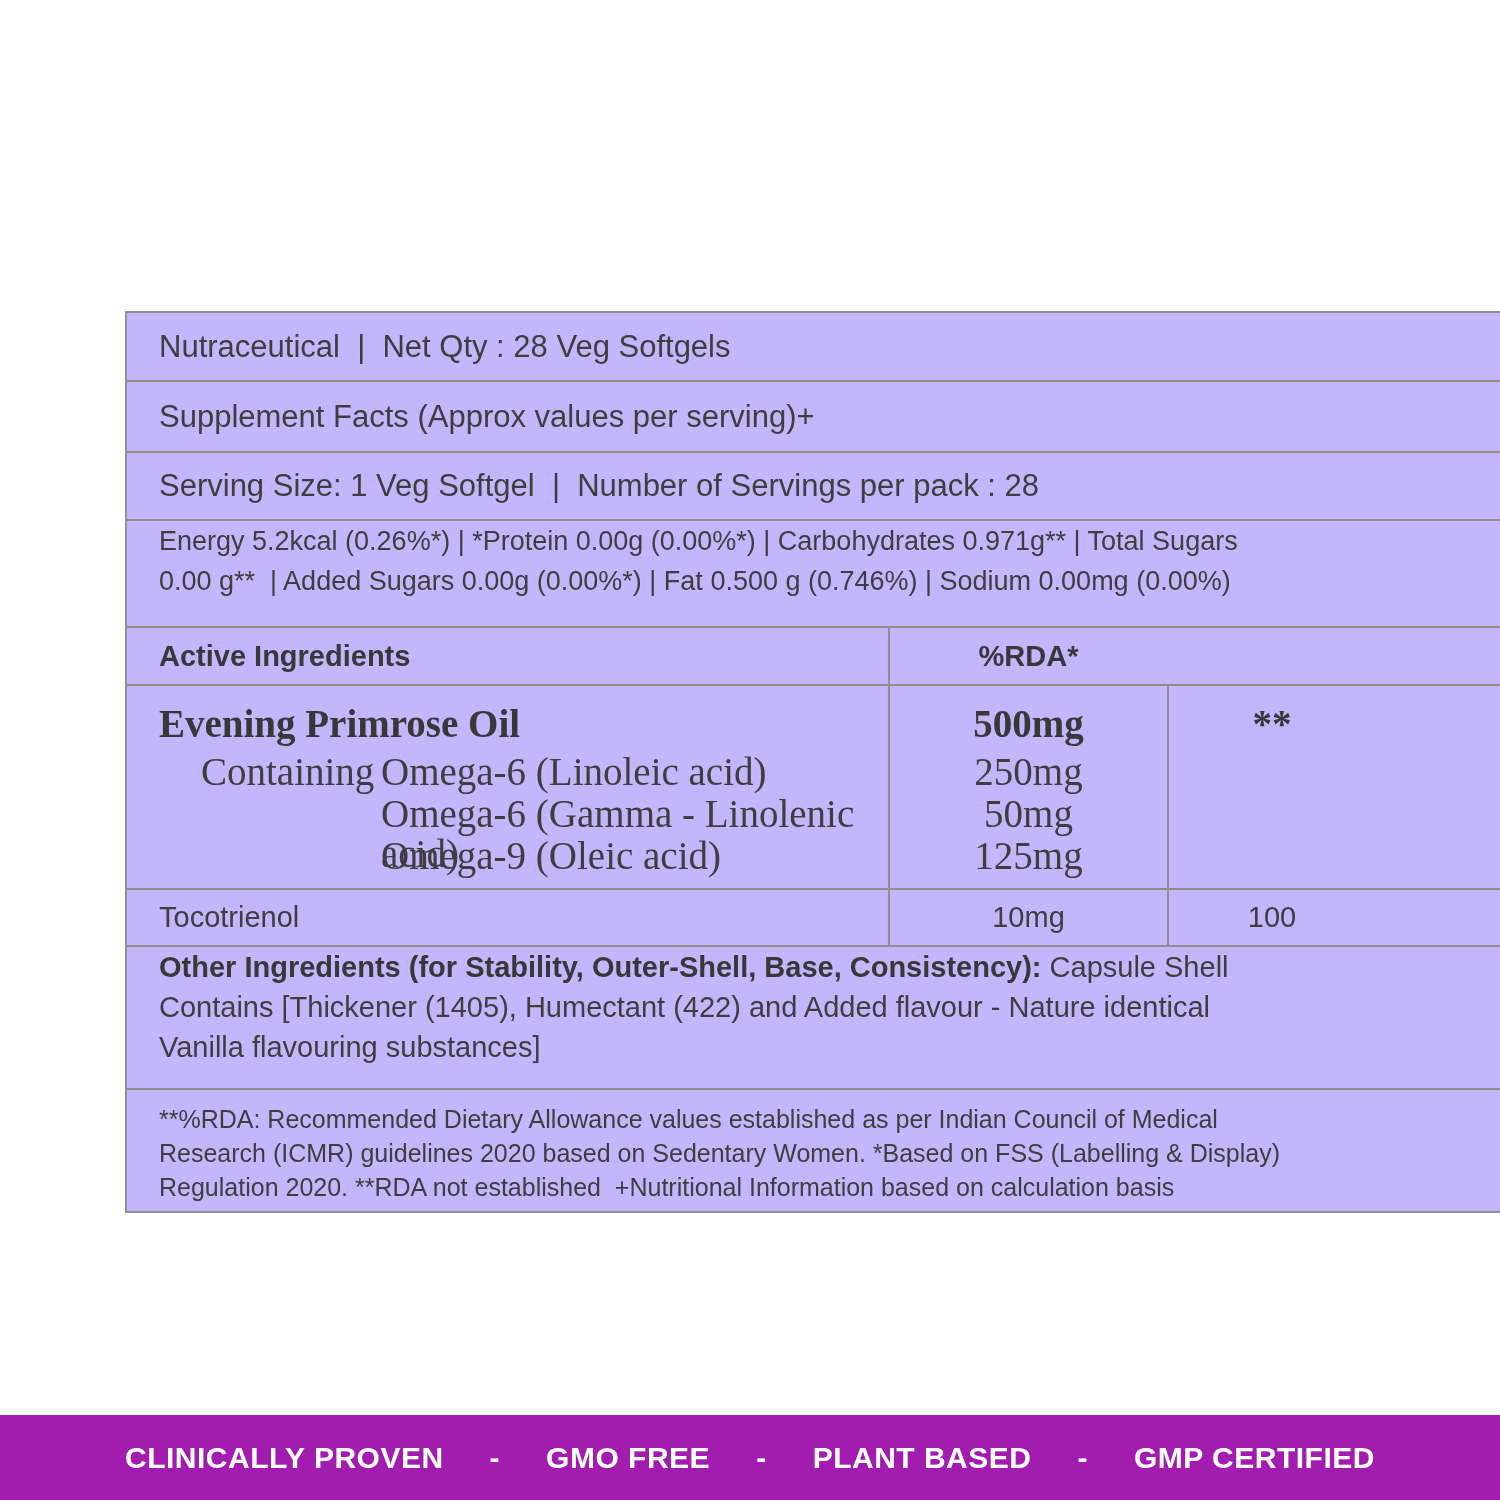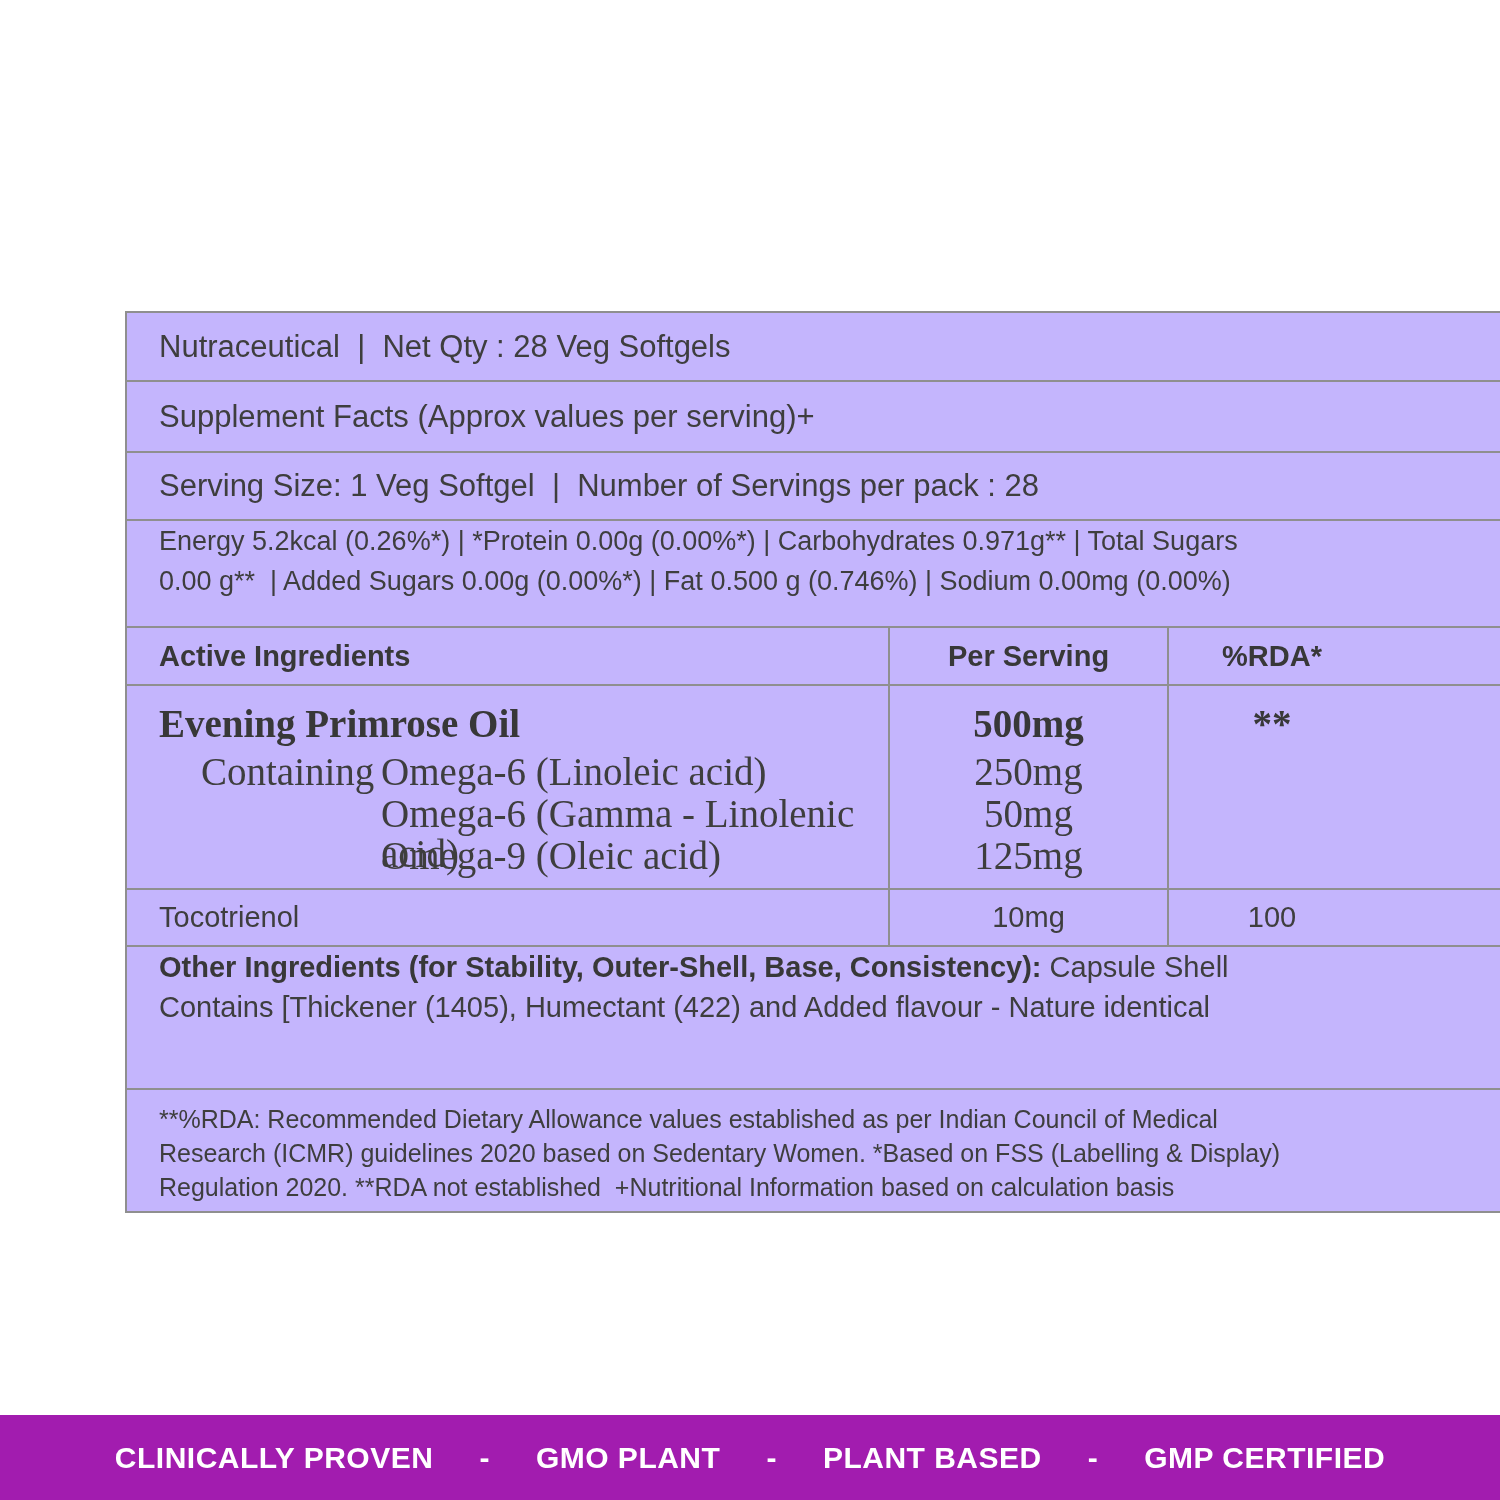--- a/index.html
+++ b/index.html
@@ -106,23 +106,20 @@
 
   <div class="t-row r-energy">
     <span class="pre">Energy 5.2kcal (0.26%*) | *Protein 0.00g (0.00%*) | Carbohydrates 0.971g** | Total Sugars</span>
     <span class="pre">0.00 g**  | Added Sugars 0.00g (0.00%*) | Fat 0.500 g (0.746%) | Sodium 0.00mg (0.00%)</span>
   </div>
 
   <div class="t-row grid-row r-head">
     <div class="gcol c1">
       <span>Active Ingredients</span>
     </div>
-    <div class="gcol c2">
-      <span>Per Serving</span>
-    </div>
     <div class="gcol c3">
       <span>%RDA*</span>
     </div>
   </div>
 
   <div class="t-row grid-row r-group">
     <div class="gcol c1">
       <div class="ing-name">Evening Primrose Oil</div>
       <div class="sub-line">
         <span class="containing-label">Containing</span>
@@ -156,31 +153,32 @@
     <div class="gcol c3">
       <span>100</span>
     </div>
   </div>
 
   <div class="t-row r-other">
     <div>
       <span class="bold pre">Other Ingredients (for Stability, Outer-Shell, Base, Consistency):</span><span class="pre"> Capsule Shell</span>
     </div>
     <div class="pre">Contains [Thickener (1405), Humectant (422) and Added flavour - Nature identical</div>
+    <div class="pre">Vanilla flavouring substances]</div>
   </div>
 
   <div class="t-row r-foot">
     <div class="pre">**%RDA: Recommended Dietary Allowance values established as per Indian Council of Medical</div>
     <div class="pre">Research (ICMR) guidelines 2020 based on Sedentary Women. *Based on FSS (Labelling &amp; Display)</div>
     <div class="pre">Regulation 2020. **RDA not established  +Nutritional Information based on calculation basis</div>
   </div>
 
 </div>
 
 <div class="banner">
   <span>CLINICALLY PROVEN</span>
   <span class="dash">-</span>
-  <span>GMO PLANT</span>
+  <span>GMO FREE</span>
   <span class="dash">-</span>
   <span>PLANT BASED</span>
   <span class="dash">-</span>
   <span>GMP CERTIFIED</span>
 </div>
 
 </body></html>

